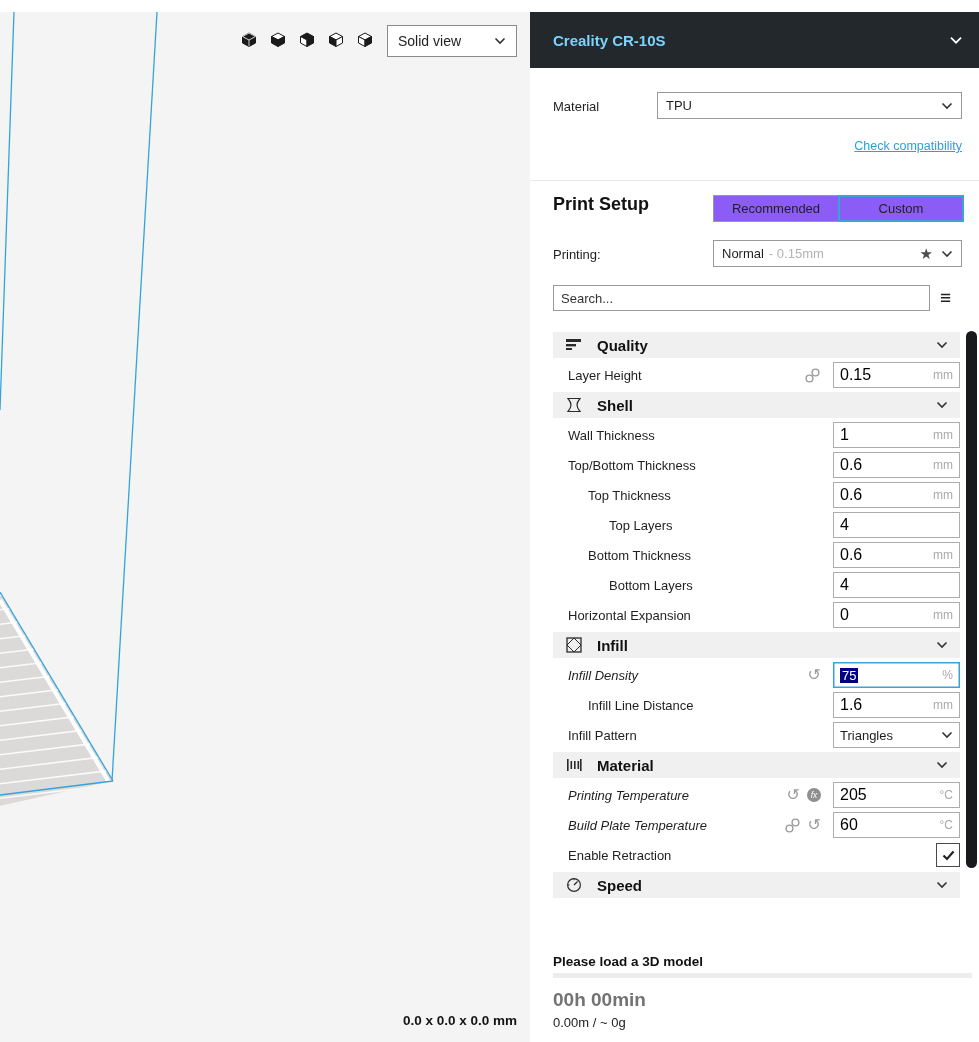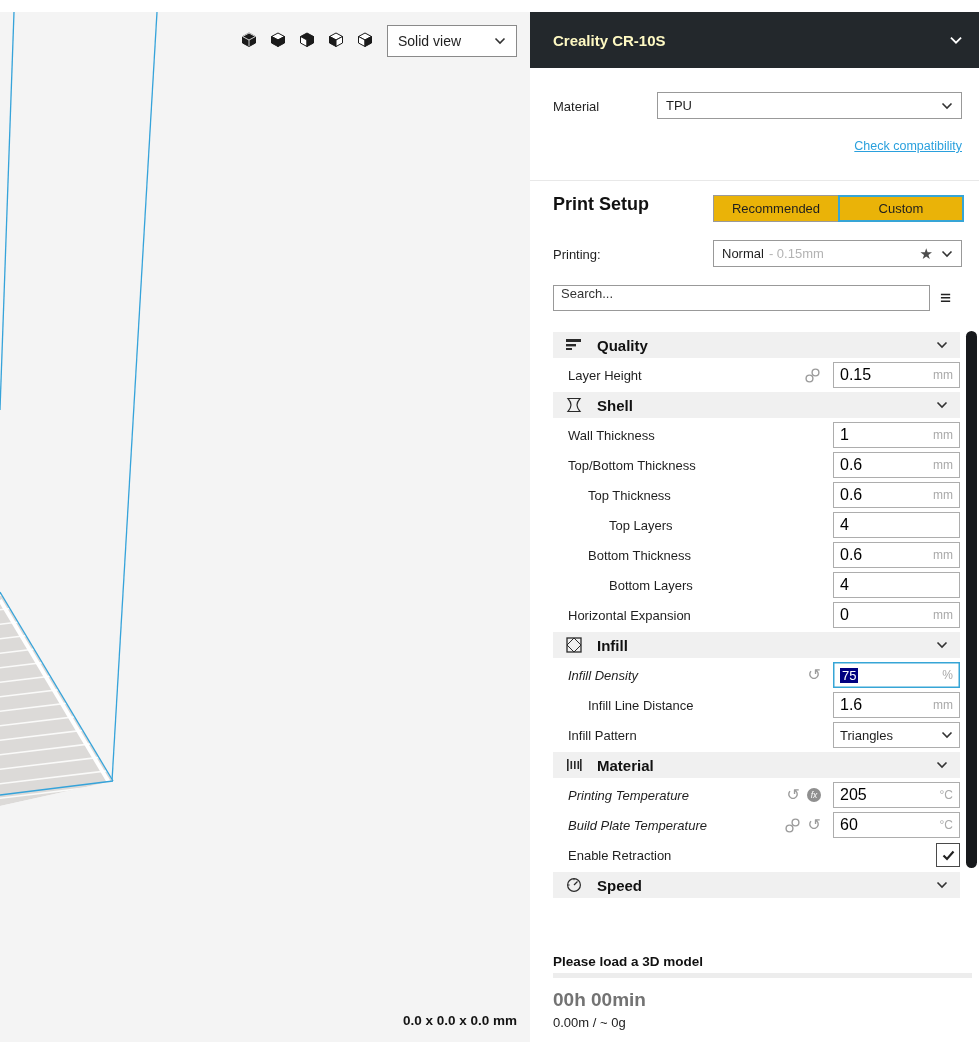--- a/index.html
+++ b/index.html
@@ -14,45 +14,45 @@
   .vcube { width:18px; height:18px; display:block; cursor:pointer; }
   #viewselect { position:absolute; left:387px; top:13px; width:130px; height:32px; background:#fff;
     border:1px solid #8a8a8a; display:flex; align-items:center; padding:0 10px; font-size:14px; cursor:pointer; }
   #viewselect .vs-label { flex:1; }
   #dims { position:absolute; right:13px; bottom:14px; font-size:13.5px; font-weight:bold; color:#141414; }
 
   
   #panel { position:absolute; left:530px; top:0; width:449px; height:1042px; background:#fff; }
   #machine-header { position:absolute; left:0; top:12px; width:449px; height:56px; background:#23282c;
     display:flex; align-items:center; padding:0 16px 0 23px; cursor:pointer; }
-  #machine-header .mh-title { color:#fef9c3; font-size:15px; font-weight:bold; flex:1; }
+  #machine-header .mh-title { color:#7dd3fc; font-size:15px; font-weight:bold; flex:1; }
 
   .flabel { font-size:13px; color:#1f1f1f; }
   #material-label { position:absolute; left:23px; top:99px; }
   .dd { background:#fff; border:1px solid #999; display:flex; align-items:center; padding:0 8px; font-size:13px; cursor:pointer; }
   #material-dd { position:absolute; left:127px; top:92px; width:305px; height:27px; }
   #material-dd .dd-val { flex:1; }
   #compat-link { position:absolute; right:17px; top:139px; font-size:12.5px; color:#2aa0dd;
     text-decoration:underline; cursor:pointer; }
   #setup-divider { position:absolute; left:0; top:180px; width:449px; height:1px; background:#e8e8e8; }
 
   #print-setup-title { position:absolute; left:23px; top:194px; font-size:18px; font-weight:bold; color:#111; }
-  .tabbtn { position:absolute; top:195px; height:27px; background:#eab308; font-size:13px; display:flex;
+  .tabbtn { position:absolute; top:195px; height:27px; background:#8b5cf6; font-size:13px; display:flex;
     align-items:center; justify-content:center; cursor:pointer; }
   #tab-recommended { left:183px; width:126px; border:1px solid #9a9a9a; }
   #tab-custom { left:308px; width:126px; border:2px solid #36a5d6; z-index:2; }
 
   #profile-label { position:absolute; left:23px; top:247px; }
   #profile-dd { position:absolute; left:183px; top:240px; width:249px; height:27px; }
   #profile-dd .p-name { font-weight:normal; }
   #profile-dd .p-detail { color:#b3b3b3; margin-left:5px; flex:1; }
   #profile-dd .star { color:#4d4d4d; font-size:15px; margin-right:8px; }
 
   #searchbox { position:absolute; left:23px; top:285px; width:377px; height:26px; border:1px solid #999;
-    background:#fff; display:flex; align-items:flex-start; padding:0 7px; }
+    background:#fff; display:flex; align-items:center; padding:0 7px; }
   #searchbox input { border:0; outline:0; width:100%; font-size:13px; font-family:inherit; background:transparent; }
   #searchbox input::placeholder { color:#333; opacity:1; }
   #menu-burger { position:absolute; left:410px; top:286px; font-size:19px; font-weight:bold; color:#222; cursor:pointer; line-height:24px; }
 
   
   #settings { position:absolute; left:23px; top:332px; width:407px; }
   .shead { height:26px; background:#f0f0f0; display:flex; align-items:center; padding:0 12px; margin-bottom:4px; cursor:pointer; }
   .shead .sicon { width:18px; display:flex; justify-content:center; margin-right:14px; }
   .shead .stitle { font-size:15px; font-weight:bold; color:#111; flex:1; }
   .srow { height:26px; display:flex; align-items:center; margin-bottom:4px; padding-left:15px; }

